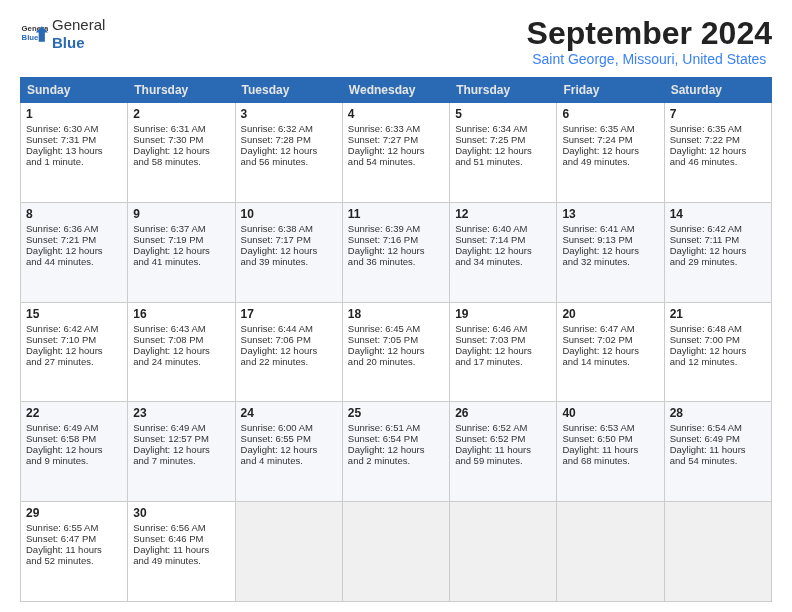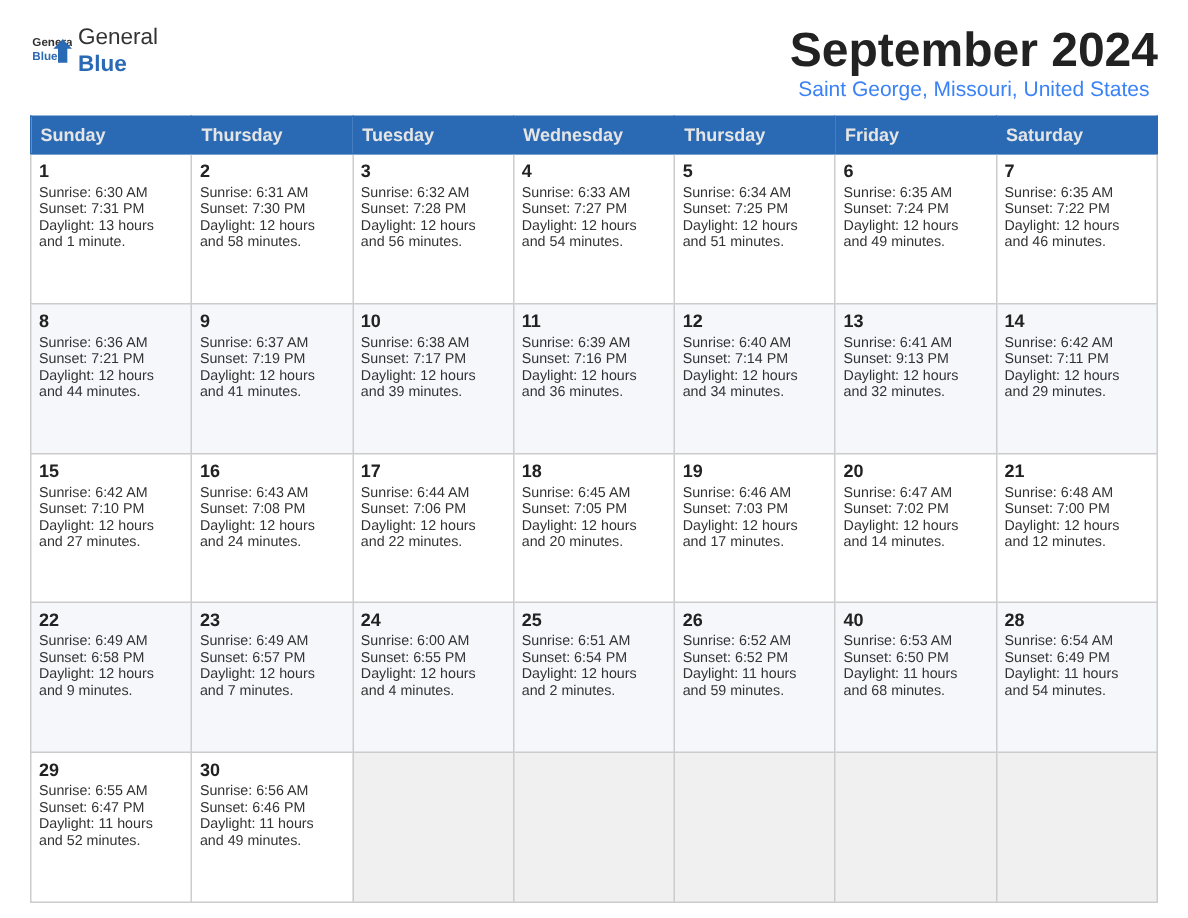--- a/index.html
+++ b/index.html
@@ -285,21 +285,21 @@
           <td>
             <span class="day-num">22</span>
             <div>Sunrise: 6:49 AM</div>
             <div>Sunset: 6:58 PM</div>
             <div>Daylight: 12 hours</div>
             <div>and 9 minutes.</div>
           </td>
           <td>
             <span class="day-num">23</span>
             <div>Sunrise: 6:49 AM</div>
-            <div>Sunset: 6:57 PM</div>
+            <div>Sunset: 12:57 PM</div>
             <div>Daylight: 12 hours</div>
             <div>and 7 minutes.</div>
           </td>
           <td>
             <span class="day-num">24</span>
             <div>Sunrise: 6:00 AM</div>
             <div>Sunset: 6:55 PM</div>
             <div>Daylight: 12 hours</div>
             <div>and 4 minutes.</div>
           </td>

